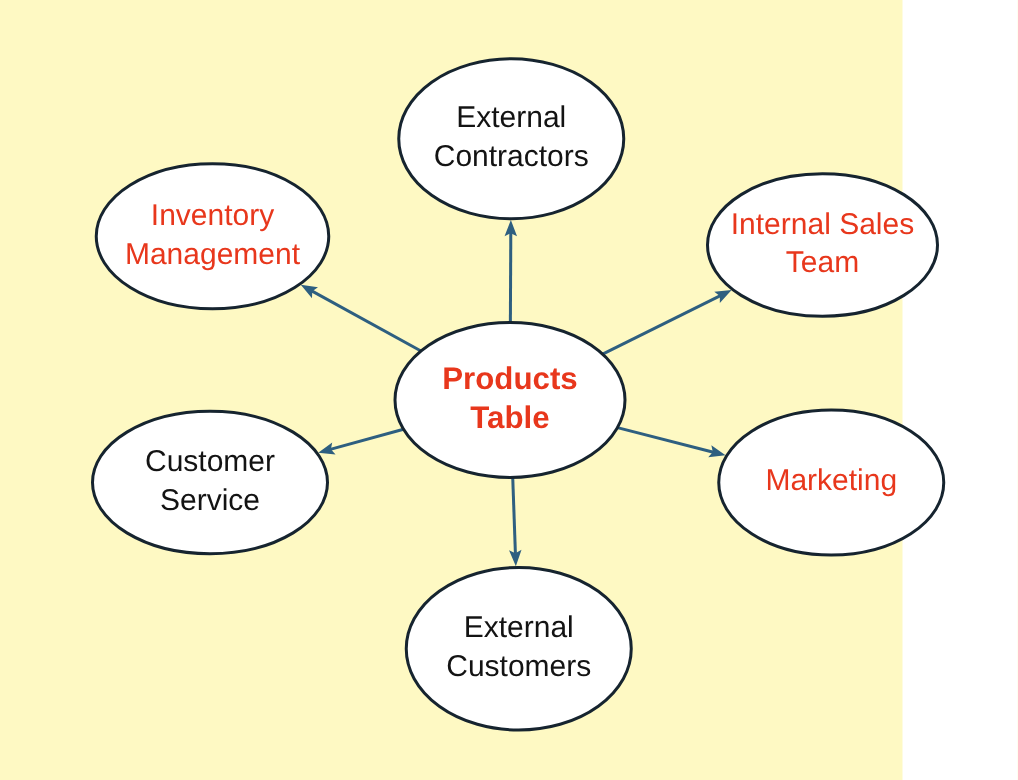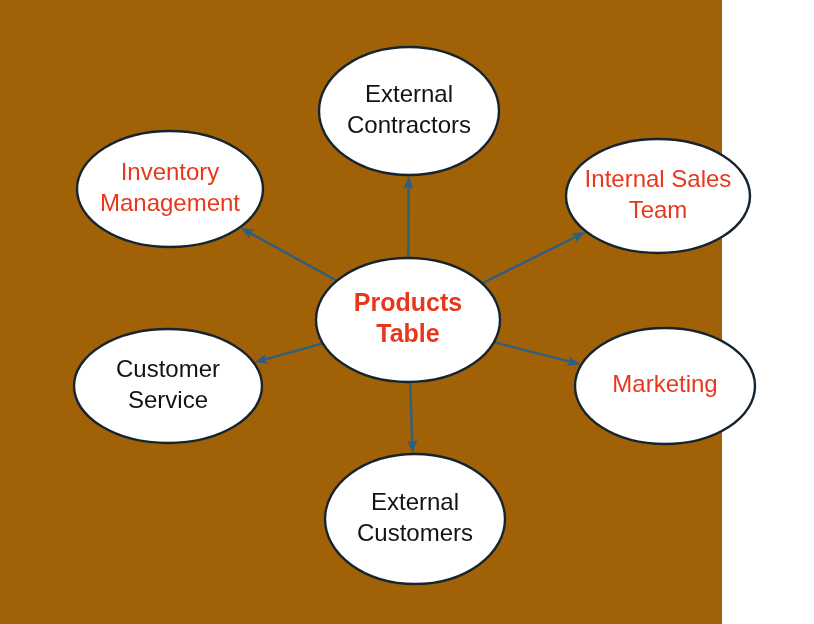--- a/index.html
+++ b/index.html
@@ -10,21 +10,21 @@
   body {
     width: 814px;
     height: 624px;
     font-family: "Liberation Sans", sans-serif;
     overflow: hidden;
   }
   #diagram-root {
     position: relative;
     width: 722px;
     height: 624px;
-    background: #a16207;
+    background: #fef9c3;
   }
   svg#diagram-svg {
     display: block;
     width: 814px;
     height: 624px;
   }
   .node-ellipse {
     fill: #ffffff;
     stroke: #16242F;
     stroke-width: 2.4;

